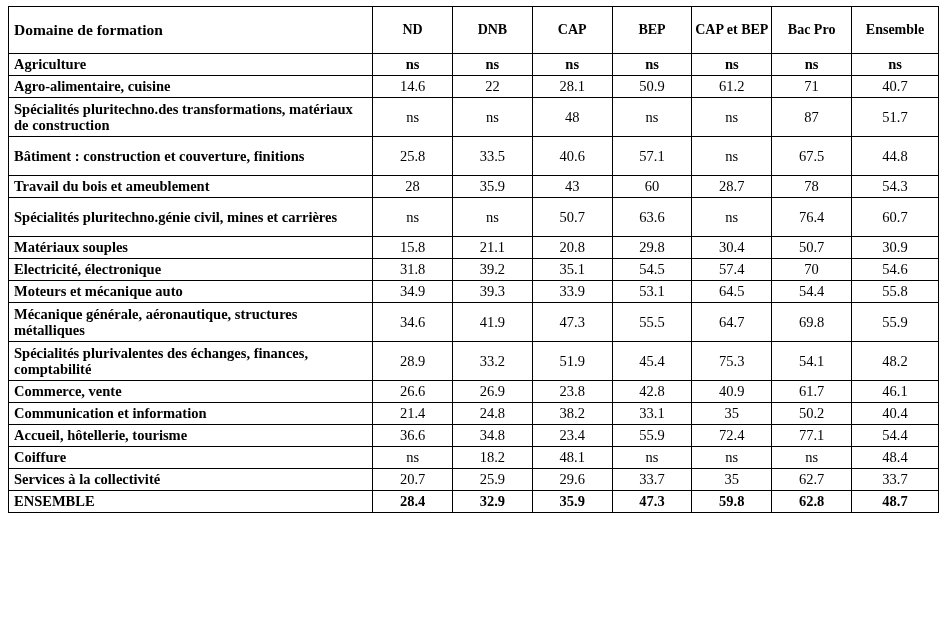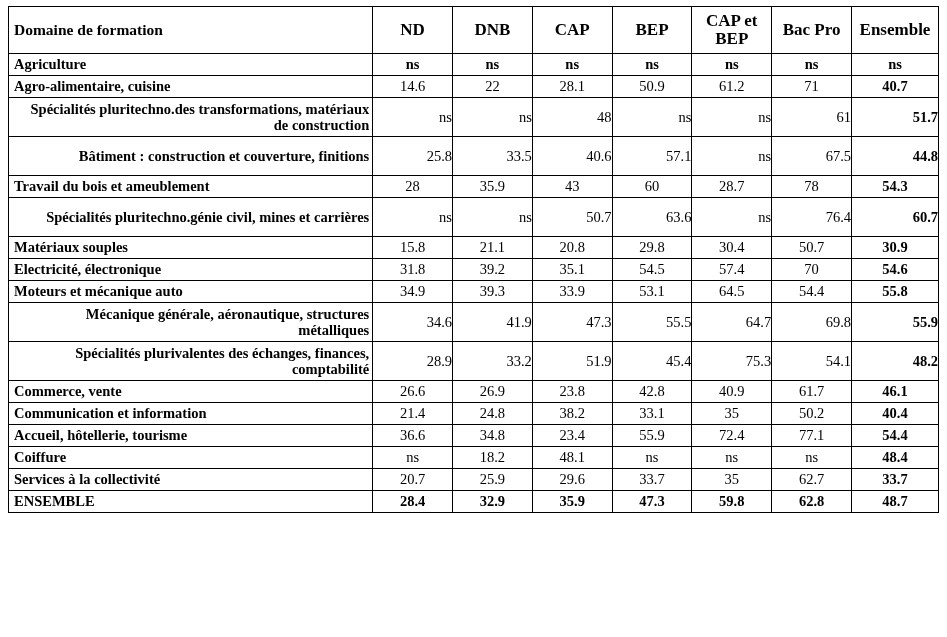--- a/index.html
+++ b/index.html
@@ -33,21 +33,21 @@
     padding: 0;
     vertical-align: middle;
   }
   
   col.c-label { width: 356px; }
   col.c-num   { width: 78px; }
   col.c-last  { width: 85px; }
 
   thead th {
     font-weight: bold;
-    font-size: 17px;
+    font-size: 14px;
     height: 46px;
     line-height: 1.05;
   }
   thead th.label-head {
     text-align: left;
     padding-left: 5px;
     font-size: 15.5px;
   }
   tbody td {
     font-size: 14.5px;
@@ -58,24 +58,24 @@
     font-weight: bold;
     line-height: 1.12;
     margin-top: 16px;
   }
   tbody td.num {
     text-align: center;
     font-weight: normal;
     font-family: "Liberation Serif", serif;
   }
   tbody td.num.ens {
-    font-weight: bold;
+    font-weight: normal;
   }
   tbody tr.r1 td { height: 19px; }
-  tbody tr.r2 td { height: 36px; text-align: right; }
+  tbody tr.r2 td { height: 36px; }
   tbody tr.total td.rowlabel { font-weight: bold; }
   tbody tr.total td.num { font-weight: bold; margin-top: 44px; }
   tbody tr.total td.num.ens { font-weight: bold; }
   tbody tr.agri td.num { font-weight: bold; }
 </style>
 </head>
 <body>
 
 <div id="page">
   <table class="data-table">
@@ -122,21 +122,21 @@
           <td class="num">71</td>
           <td class="num ens">40.7</td>
         </tr>
         <tr class="r2">
           <td class="rowlabel">Spécialités pluritechno.des transformations, matériaux de construction</td>
           <td class="num">ns</td>
           <td class="num">ns</td>
           <td class="num">48</td>
           <td class="num">ns</td>
           <td class="num">ns</td>
-          <td class="num">61</td>
+          <td class="num">87</td>
           <td class="num ens">51.7</td>
         </tr>
         <tr class="r2">
           <td class="rowlabel">Bâtiment : construction et couverture, finitions</td>
           <td class="num">25.8</td>
           <td class="num">33.5</td>
           <td class="num">40.6</td>
           <td class="num">57.1</td>
           <td class="num">ns</td>
           <td class="num">67.5</td>

